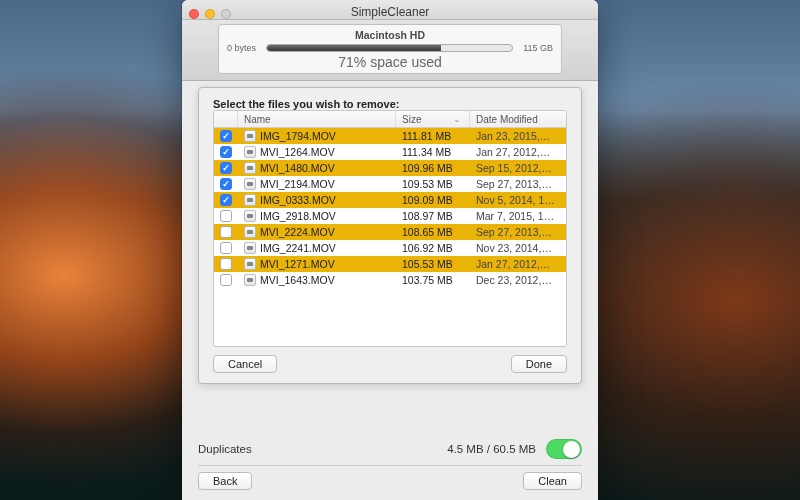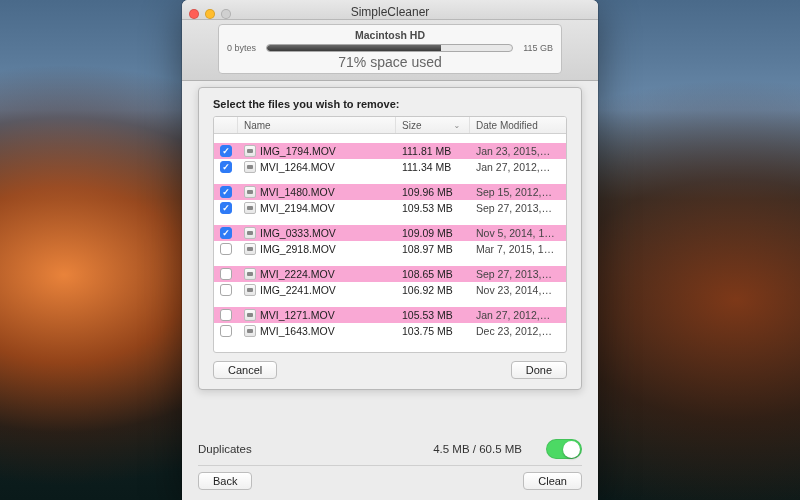--- a/index.html
+++ b/index.html
@@ -83,21 +83,21 @@
   display: flex; flex-direction: column;
 }
 .sheet {
   background: #efefef;
   border: 1px solid #b8b8b8;
   border-radius: 4px;
   box-shadow: 0 2px 8px rgba(0,0,0,0.15);
   padding: 10px 14px 10px;
   display: flex; flex-direction: column;
 }
-.sheet-title { font-size: 11px; font-weight: 700; color: #222; margin-bottom: 6px; }
+.sheet-title { font-size: 11px; font-weight: 700; color: #222; }
 
 
 .table {
   background: #fff;
   border: 1px solid #c8c8c8;
   border-radius: 3px;
   overflow: hidden;
   display: flex; flex-direction: column;
 }
 .thead {
@@ -114,21 +114,21 @@
 .col-size { width: 74px; gap: 32px; }
 .col-date { width: 96px; }
 .sort-ind { font-size: 8px; color: #888; }
 
 .tbody { height: 218px; overflow: hidden; }
 .row {
   display: flex; align-items: center;
   height: 16px;
   font-size: 10.5px; color: #222;
 }
-.row.alt { background: #f9a8d4; margin-top: 9px; }
+.row.alt { background: #eab308; }
 .cell { padding: 0 6px; white-space: nowrap; overflow: hidden; text-overflow: ellipsis; }
 .cell.chk { width: 24px; display: flex; justify-content: center; }
 .cell.name { flex: 1; display: flex; align-items: center; gap: 4px; }
 .cell.size { width: 74px; }
 .cell.date { width: 96px; color: #444; }
 
 .chkbox {
   width: 12px; height: 12px;
   border: 1px solid #a8a8a8;
   border-radius: 3px;
@@ -168,21 +168,21 @@
 
 .bottom {
   margin-top: auto;
   display: flex; flex-direction: column; gap: 6px;
   padding-top: 8px;
 }
 .dup-row {
   display: flex; align-items: center; justify-content: space-between;
   font-size: 11.5px; color: #333;
 }
-.dup-right { display: flex; align-items: center; gap: 24px; }
+.dup-right { display: flex; align-items: center; gap: 10px; }
 .toggle {
   width: 36px; height: 20px; border-radius: 10px;
   background: #4cd964;
   position: relative;
   border: 0.5px solid rgba(0,0,0,0.1);
 }
 .toggle::after {
   content: ""; position: absolute;
   right: 1px; top: 1px;
   width: 17px; height: 17px;

